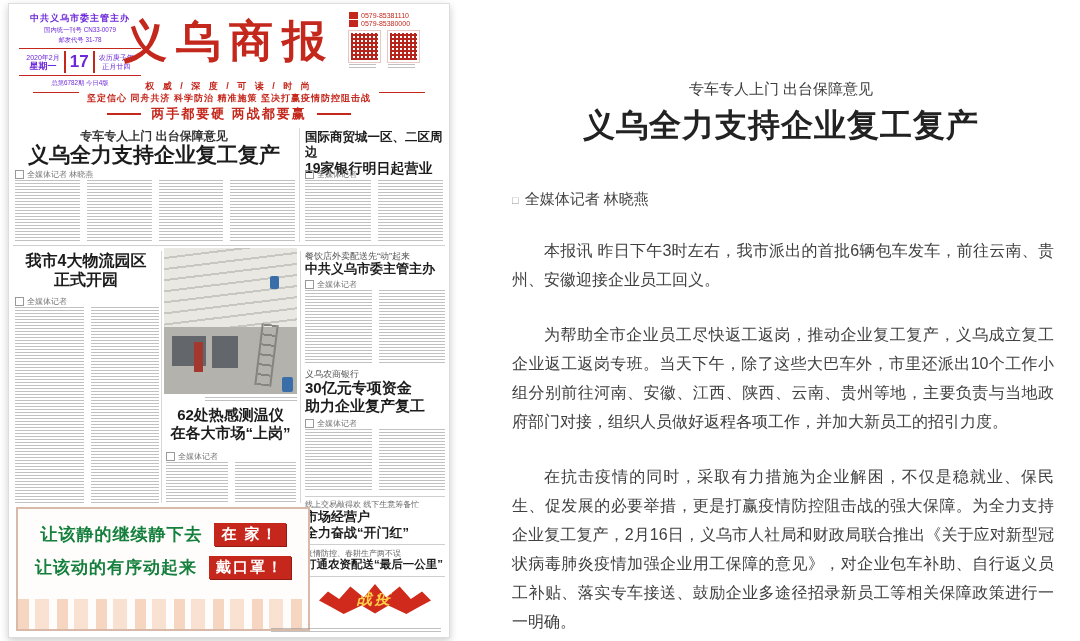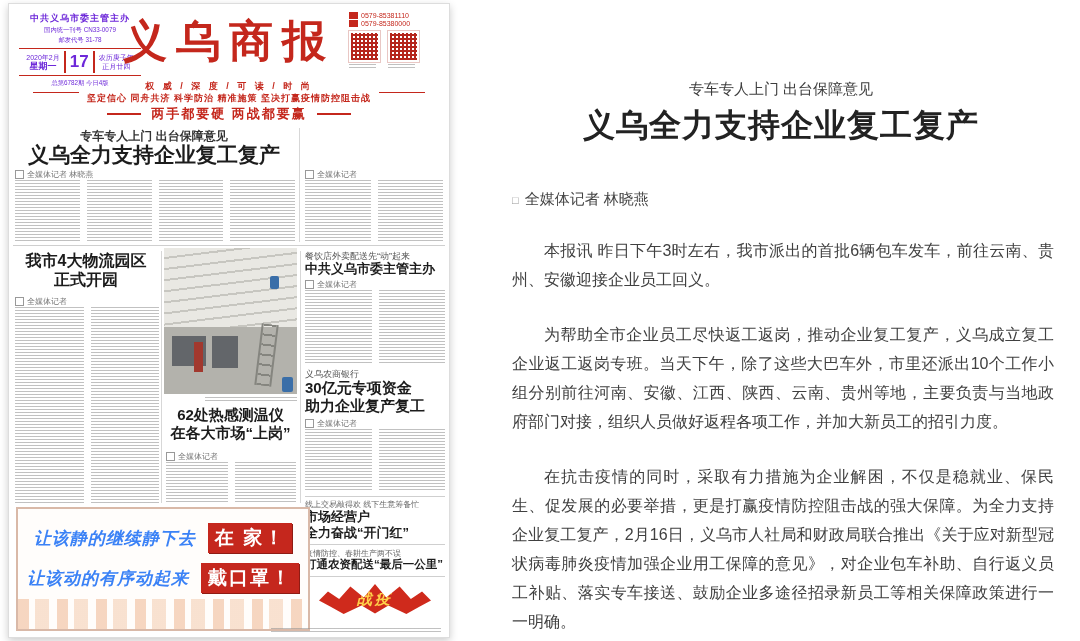--- a/index.html
+++ b/index.html
@@ -58,22 +58,22 @@
   .ph-shop{position:absolute;background:#63666a;}
   .ph-door{position:absolute;background:#a2382e;}
   .ph-ladder{position:absolute;width:13px;height:62px;transform:rotate(7deg);
     border-left:2px solid #85857f;border-right:2px solid #85857f;
     background:repeating-linear-gradient(#85857f 0 2px,transparent 2px 10px);}
   .ph-worker{position:absolute;background:#3a6ea8;border-radius:2px;}
 
   .psa{position:absolute;left:7px;top:503px;width:290px;height:120px;background:#fffdfb;
     border:2px solid #d9b9a8;overflow:hidden;}
   .psa-row{display:flex;align-items:center;justify-content:center;gap:12px;margin-top:14px;}
-  .psa-txt{font-size:17px;font-weight:900;color:#3b82f6;letter-spacing:1px;font-style:italic;}
-  .psa-tag{background:#c5271d;color:#fff;font-size:19px;font-weight:900;
+  .psa-txt{font-size:17px;font-weight:900;color:#15803d;letter-spacing:1px;}
+  .psa-tag{background:#c5271d;color:#fff;font-size:15px;font-weight:900;
     padding:2px 7px;letter-spacing:2px;box-shadow:1px 1px 0 #8f1b13;}
   .skyline{position:absolute;left:0;right:0;bottom:0;height:30px;opacity:.75;
     background:repeating-linear-gradient(90deg,#f3c9ad 0 11px,transparent 11px 17px,
       #f6d8c2 17px 31px,transparent 31px 39px);}
 
   .logo{position:absolute;background:#cf2a1c;color:#ffd24a;display:flex;align-items:center;
     justify-content:center;font-weight:900;font-style:italic;font-size:15px;letter-spacing:3px;
     clip-path:polygon(0% 55%,8% 25%,18% 50%,28% 8%,40% 45%,50% 0%,60% 45%,72% 8%,82% 50%,
       92% 25%,100% 55%,90% 75%,78% 100%,62% 72%,50% 98%,38% 72%,22% 100%,10% 75%);}
 
@@ -162,20 +162,24 @@
       <span>全媒体记者 林晓燕</span>
     </div>
     <div class="cols" style="left:6px;top:176px;width:280px;height:62px;">
       <div class="nt"></div>
         <div class="nt"></div>
         <div class="nt"></div>
         <div class="nt"></div>
     </div>
     <div class="vrule" style="left:290px;top:124px;height:114px;"></div>
 
+    <div class="hl" style="position:absolute;left:296px;top:126px;width:140px;font-size:12.5px;">
+      <div>国际商贸城一区、二区周边</div>
+      <div style="font-size:14px;">19家银行明日起营业</div>
+    </div>
     <div class="byline-sm" style="position:absolute;left:296px;top:165px;">
       <span class="bx"></span>
       <span>全媒体记者</span>
     </div>
     <div class="cols" style="left:296px;top:176px;width:138px;height:62px;">
       <div class="nt"></div>
         <div class="nt"></div>
     </div>
 
     <div class="hrule" style="left:4px;right:4px;top:241px;width:432px;"></div>

